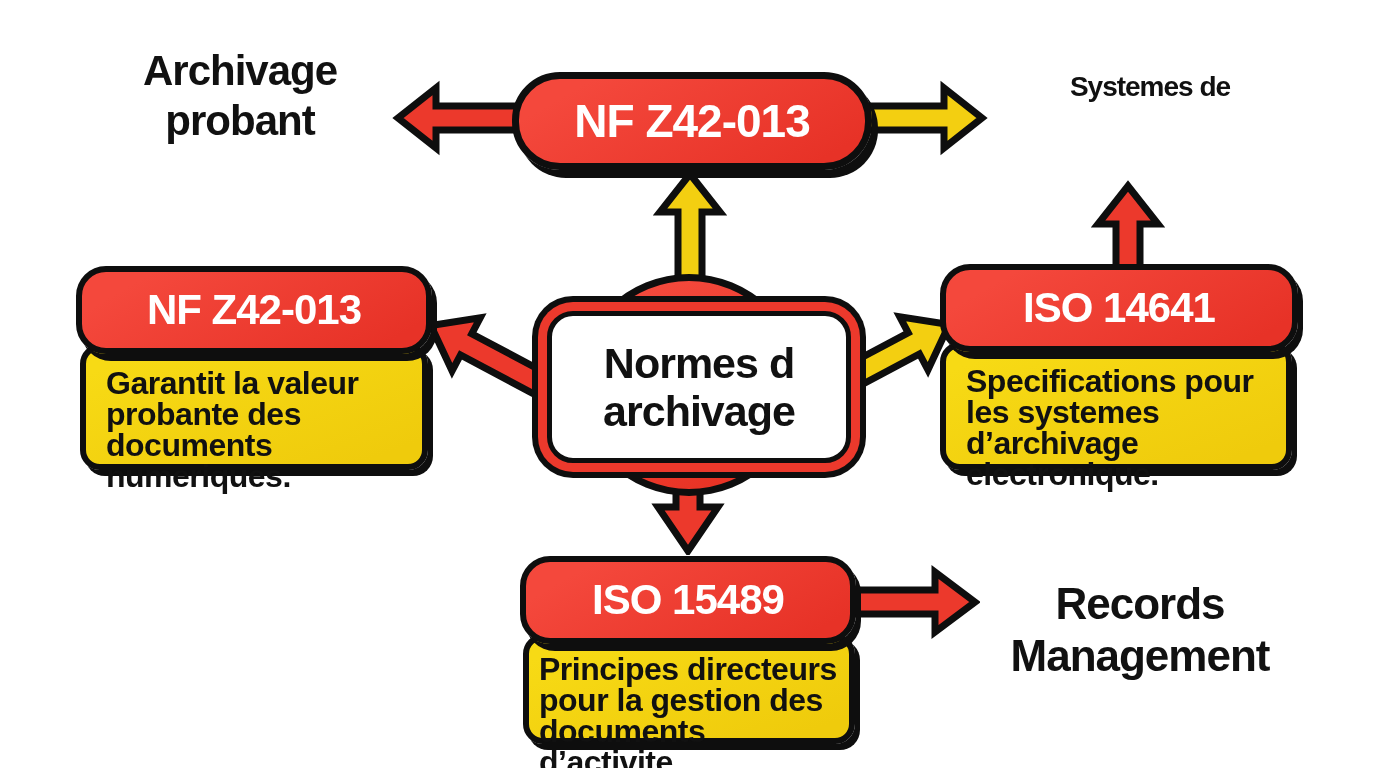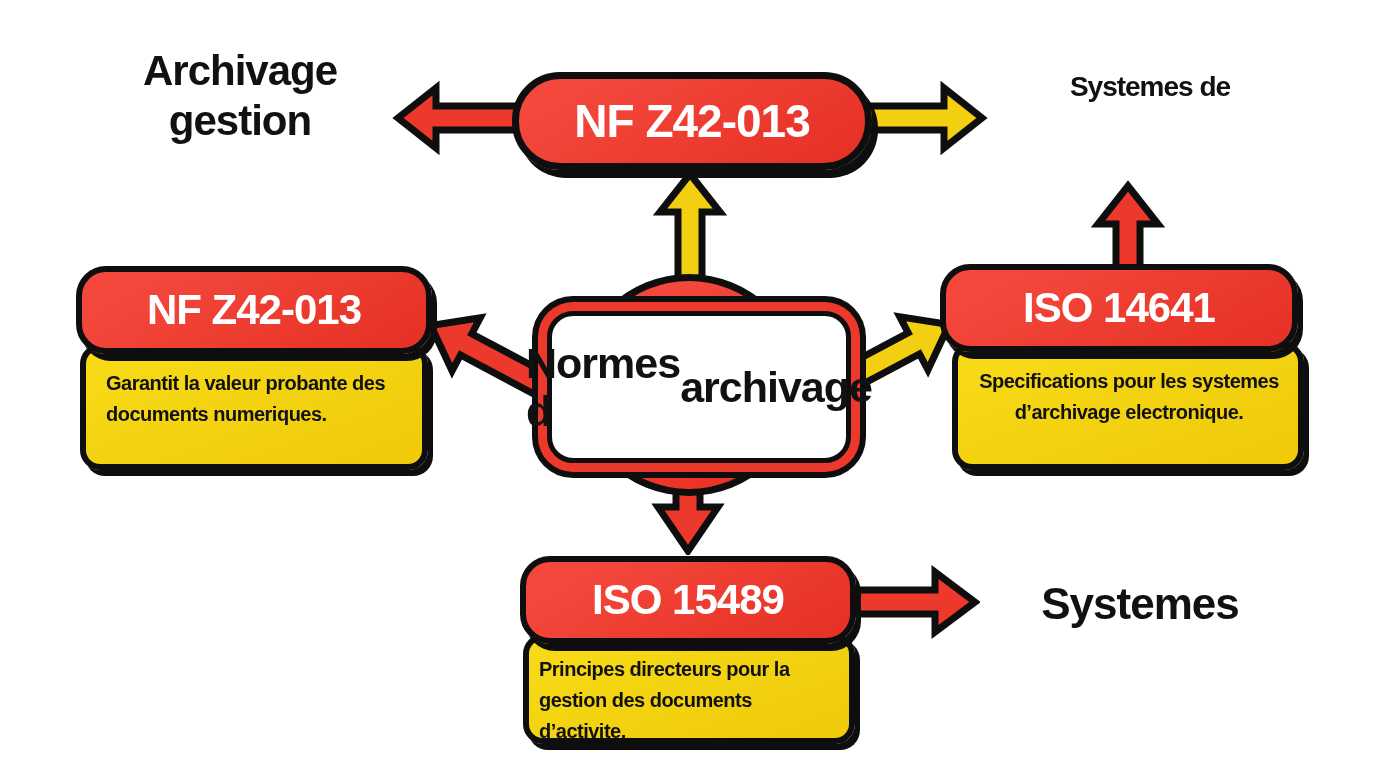--- a/index.html
+++ b/index.html
@@ -11,21 +11,21 @@
   
   .hub-circle{
     position:absolute;left:576px;top:274px;width:226px;height:222px;z-index:2;
     background:linear-gradient(150deg,#f44a3d 10%,#e93325 85%);
     border:7px solid #0e0e0e;border-radius:50%;box-sizing:border-box;
   }
   .hub-box{
     position:absolute;left:547px;top:311px;width:304px;height:152px;z-index:3;
     background:#ffffff;border:5px solid #0e0e0e;border-radius:26px;box-sizing:border-box;
     box-shadow:0 0 0 9px #ec392c,0 0 0 15px #0e0e0e;
-    display:flex;flex-direction:row;align-items:center;justify-content:center;
+    display:flex;flex-direction:column;align-items:center;justify-content:center;
   }
   .hub-box span{display:block;font-size:43px;line-height:48px;font-weight:800;letter-spacing:-1px;}
   
   .pill{
     position:absolute;left:512px;top:72px;width:360px;height:98px;z-index:3;
     background:linear-gradient(150deg,#f4483c 15%,#e73227 90%);
     border:7px solid #0e0e0e;border-radius:48px;box-sizing:border-box;
     box-shadow:6px 8px 0 #0e0e0e;
     display:flex;align-items:center;justify-content:center;
   }
@@ -39,26 +39,26 @@
     box-shadow:5px 7px 0 #0e0e0e;
     display:flex;align-items:center;justify-content:center;
   }
   .node .hdr span{color:#fff;font-size:42px;font-weight:800;letter-spacing:-1px;}
   .node .bdy{
     position:relative;z-index:1;margin-top:-10px;box-sizing:border-box;
     background:linear-gradient(160deg,#f7da15 10%,#efcb0c 90%);
     border:6px solid #0e0e0e;border-radius:20px;
     box-shadow:5px 6px 0 #0e0e0e;
     padding:18px 18px 10px 20px;
-    font-size:20px;line-height:31px;font-weight:700;letter-spacing:-0.5px;
+    font-size:32px;line-height:31px;font-weight:700;letter-spacing:-0.5px;
   }
   .node.left{left:76px;top:266px;width:356px;}
   .node.left .bdy{margin-left:4px;width:348px;height:126px;}
   .node.right{left:940px;top:264px;width:358px;}
-  .node.right .bdy{margin-left:12px;width:352px;height:128px;text-align:center;}
+  .node.right .bdy{margin-left:0;width:352px;height:128px;}
   .node.bottom{left:520px;top:556px;width:336px;}
   .node.bottom .bdy{margin-left:3px;width:332px;height:110px;text-align:left;padding:14px 10px 8px 10px;}
   
   .biglabel{position:absolute;z-index:3;text-align:center;font-weight:800;color:#111;}
   .biglabel span{display:block;}
   .lbl-topleft{left:50px;top:46px;width:380px;font-size:42px;line-height:50px;letter-spacing:-1px;}
   .lbl-topright{left:985px;top:62px;width:330px;font-size:28px;line-height:50px;letter-spacing:-1px;}
   .lbl-bottomright{left:960px;top:578px;width:360px;font-size:44px;line-height:52px;letter-spacing:-1px;}
 </style>
 </head>
@@ -117,22 +117,23 @@
 
   <div class="node bottom">
     <div class="hdr">
       <span>ISO 15489</span>
     </div>
     <div class="bdy">Principes directeurs pour la gestion des documents d’activite.</div>
   </div>
 
   <div class="biglabel lbl-topleft">
     <span>Archivage</span>
-    <span>gestion</span>
+    <span>probant</span>
   </div>
   <div class="biglabel lbl-topright">
     <span>Systemes de</span>
   </div>
   <div class="biglabel lbl-bottomright">
-    <span>Systemes</span>
+    <span>Records</span>
+    <span>Management</span>
   </div>
 
 </div>
 
 </body></html>

